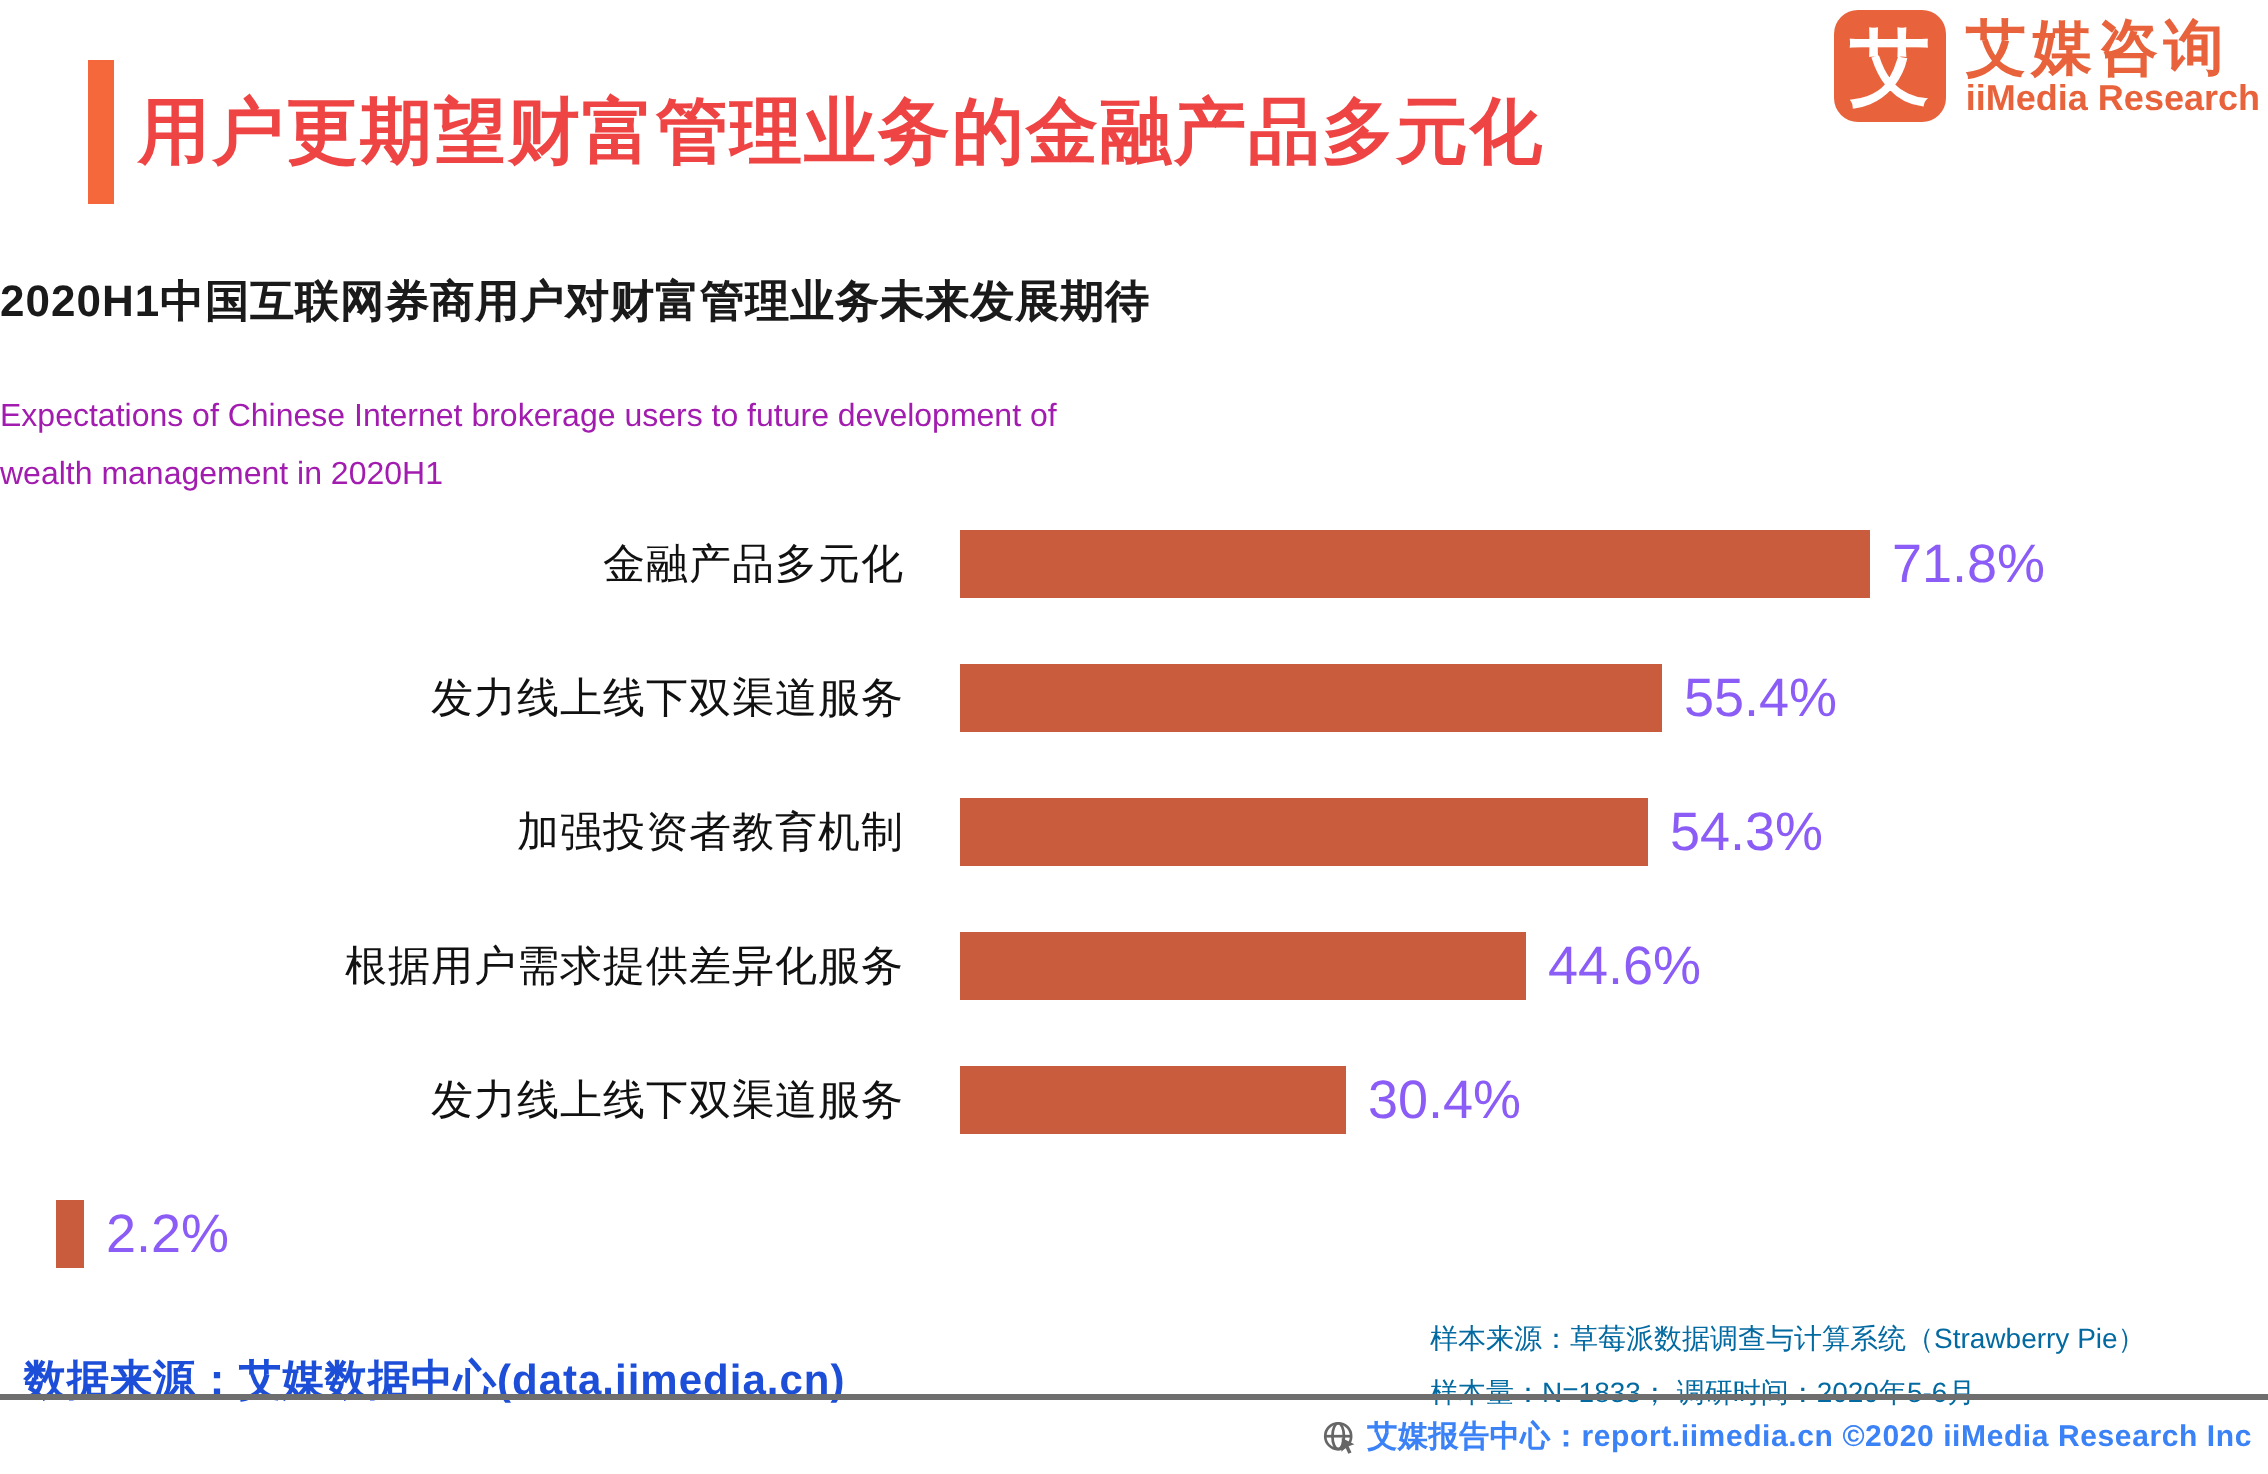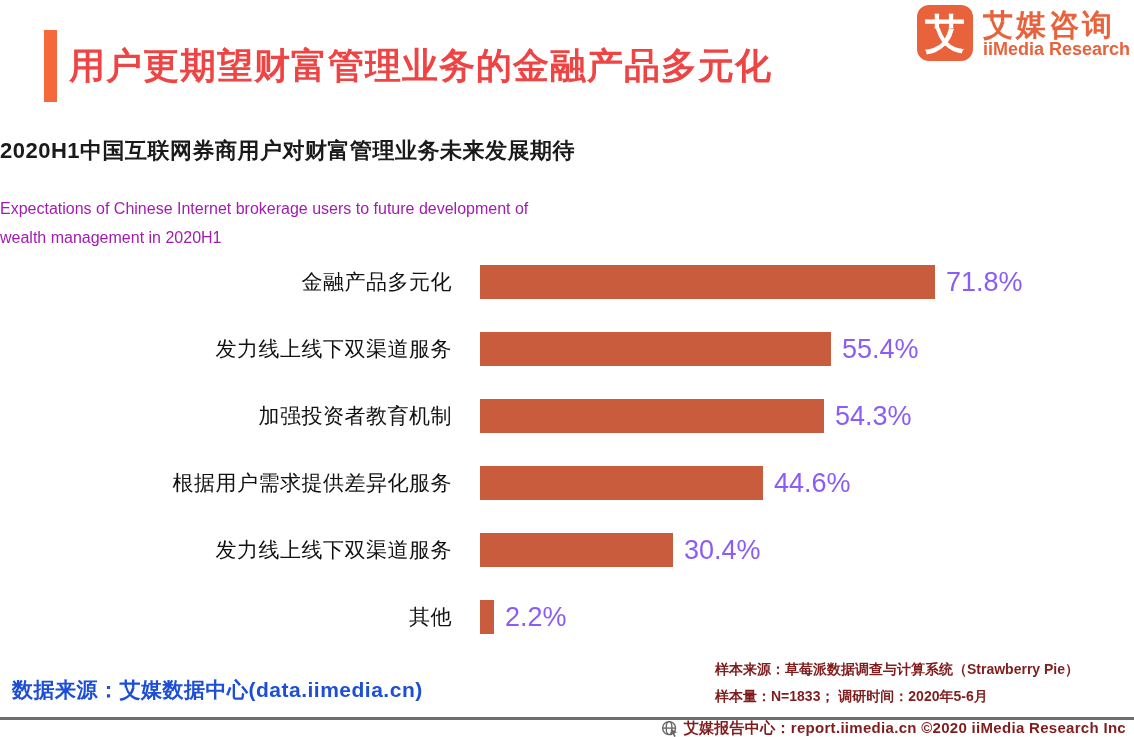--- a/index.html
+++ b/index.html
@@ -95,31 +95,31 @@
     white-space: nowrap;
   }
   
   .source-left {
     position: absolute; left: 12px; top: 676px;
     font-size: 21px; font-weight: 700; color: #1d4ed8;
     letter-spacing: 0.5px;
   }
   .sample-block {
     position: absolute; left: 715px; top: 656px;
-    font-size: 14px; font-weight: 700; color: #7f1d1d;
+    font-size: 14px; font-weight: 400; color: #0369a1;
     line-height: 27px;
     white-space: nowrap;
   }
   .bottom-bar {
     position: absolute; left: 0; right: 0; bottom: 0;
-    height: 20px;
+    height: 40px;
     border-top: 3px solid #6e6e6e;
     display: flex; align-items: center; justify-content: flex-end;
     padding-right: 8px;
-    font-size: 15px; font-weight: 700; color: #7f1d1d;
+    font-size: 15px; font-weight: 700; color: #3b82f6;
     letter-spacing: 0.3px;
   }
   .globe-icon {
     width: 18px; height: 18px;
     margin-right: 5px;
     flex: 0 0 auto;
   }
 </style>
 </head>
 <body>
@@ -175,21 +175,20 @@
     </div>
   </div>
   <div class="bar-row">
     <div class="bar-label">发力线上线下双渠道服务</div>
     <div class="bar-track">
       <div class="bar-fill" style="width: 193px; background: rgb(200, 92, 60);"></div>
       <div class="bar-value">30.4%</div>
     </div>
   </div>
   <div class="bar-row">
-    <div class="bar-label">其他</div>
     <div class="bar-track">
       <div class="bar-fill" style="width: 14px; background: rgb(200, 92, 60);"></div>
       <div class="bar-value">2.2%</div>
     </div>
   </div>
 </div>
 
 <div class="source-left">数据来源：艾媒数据中心(data.iimedia.cn)</div>
 
 <div class="sample-block">

